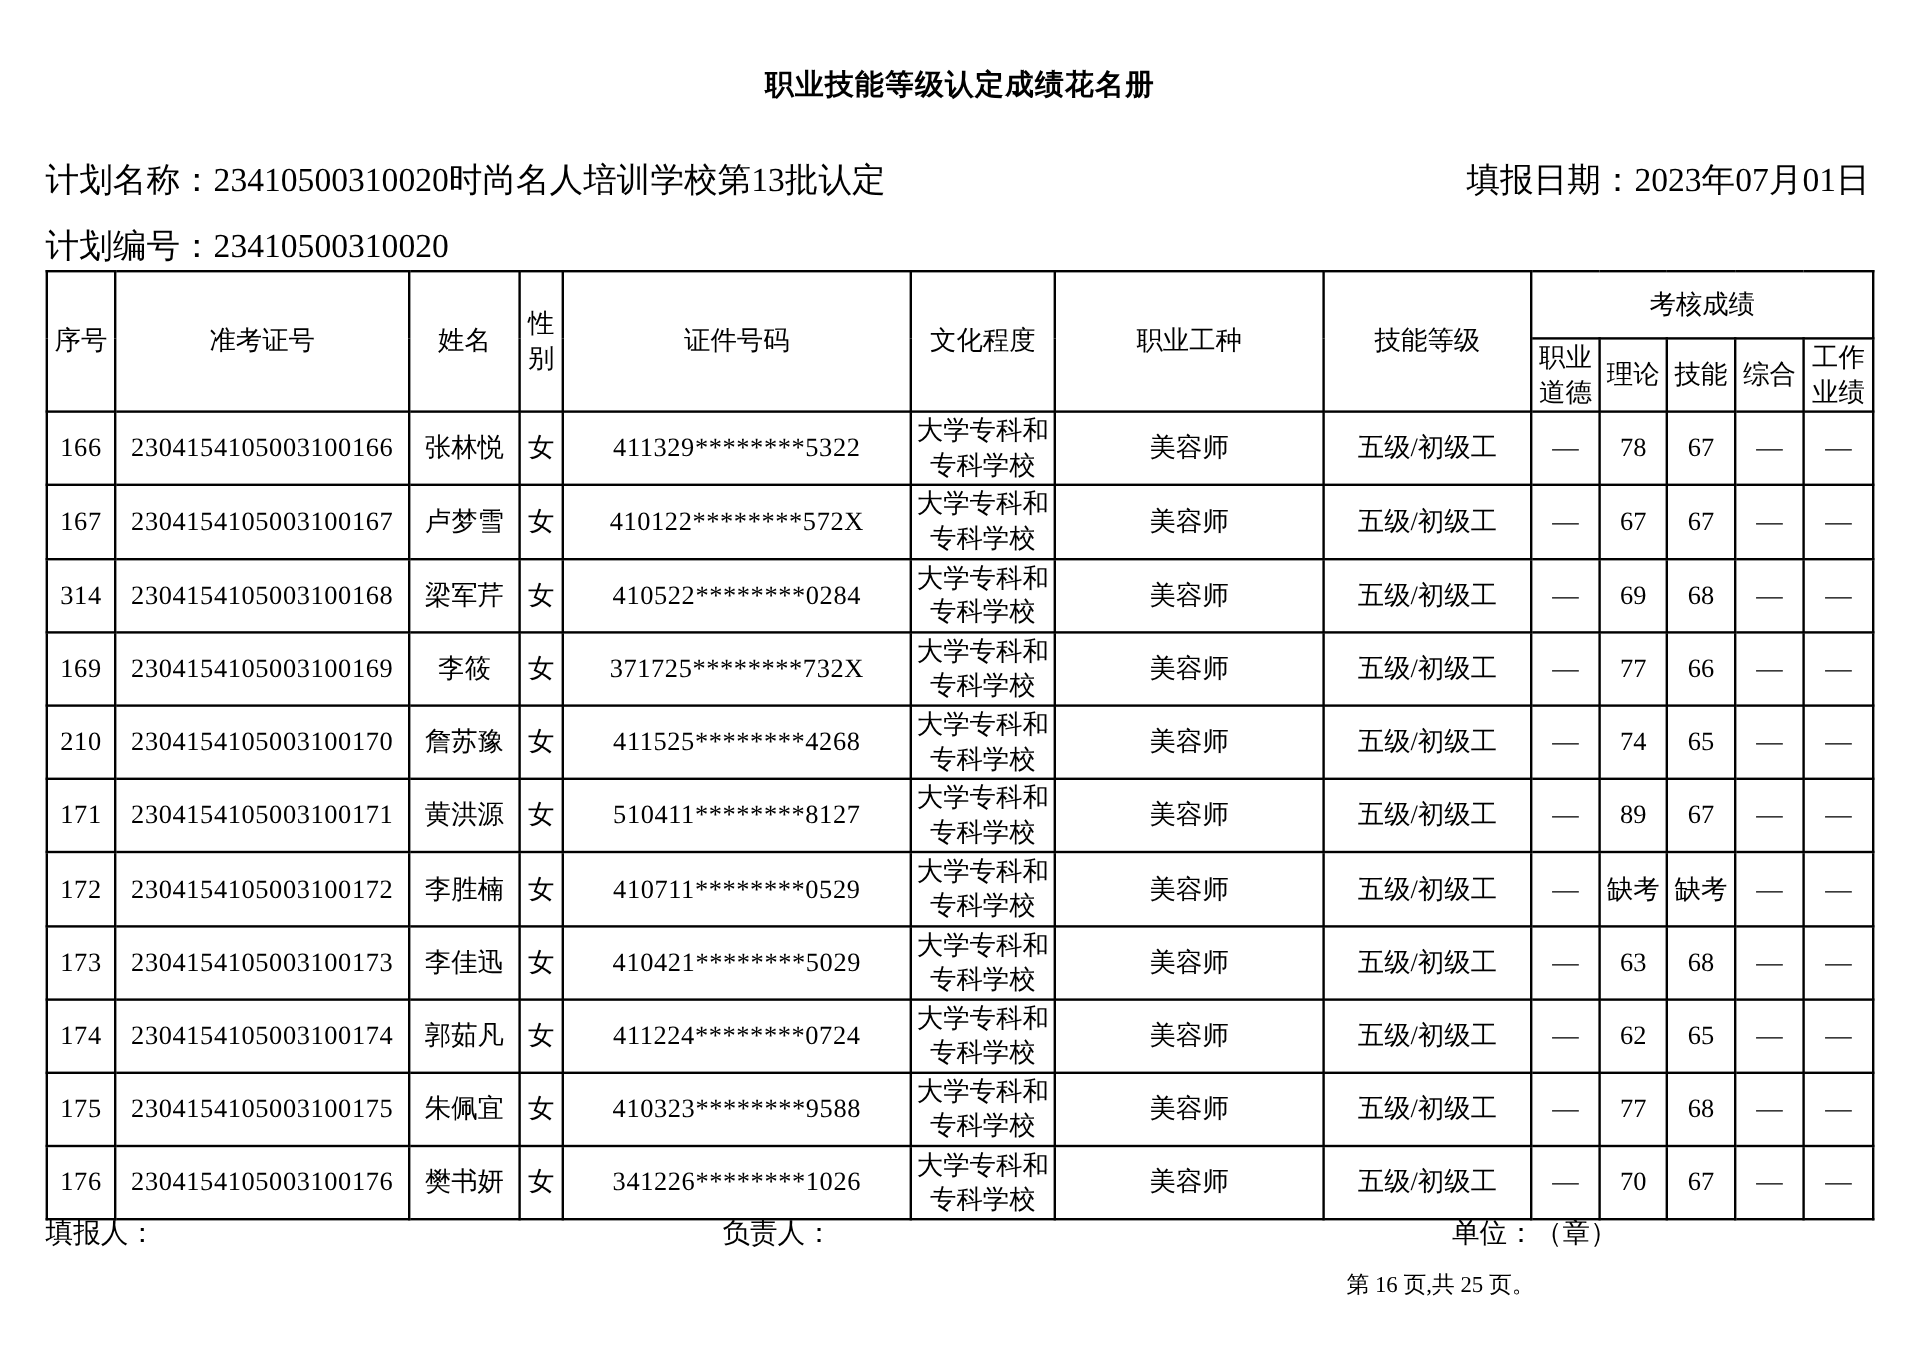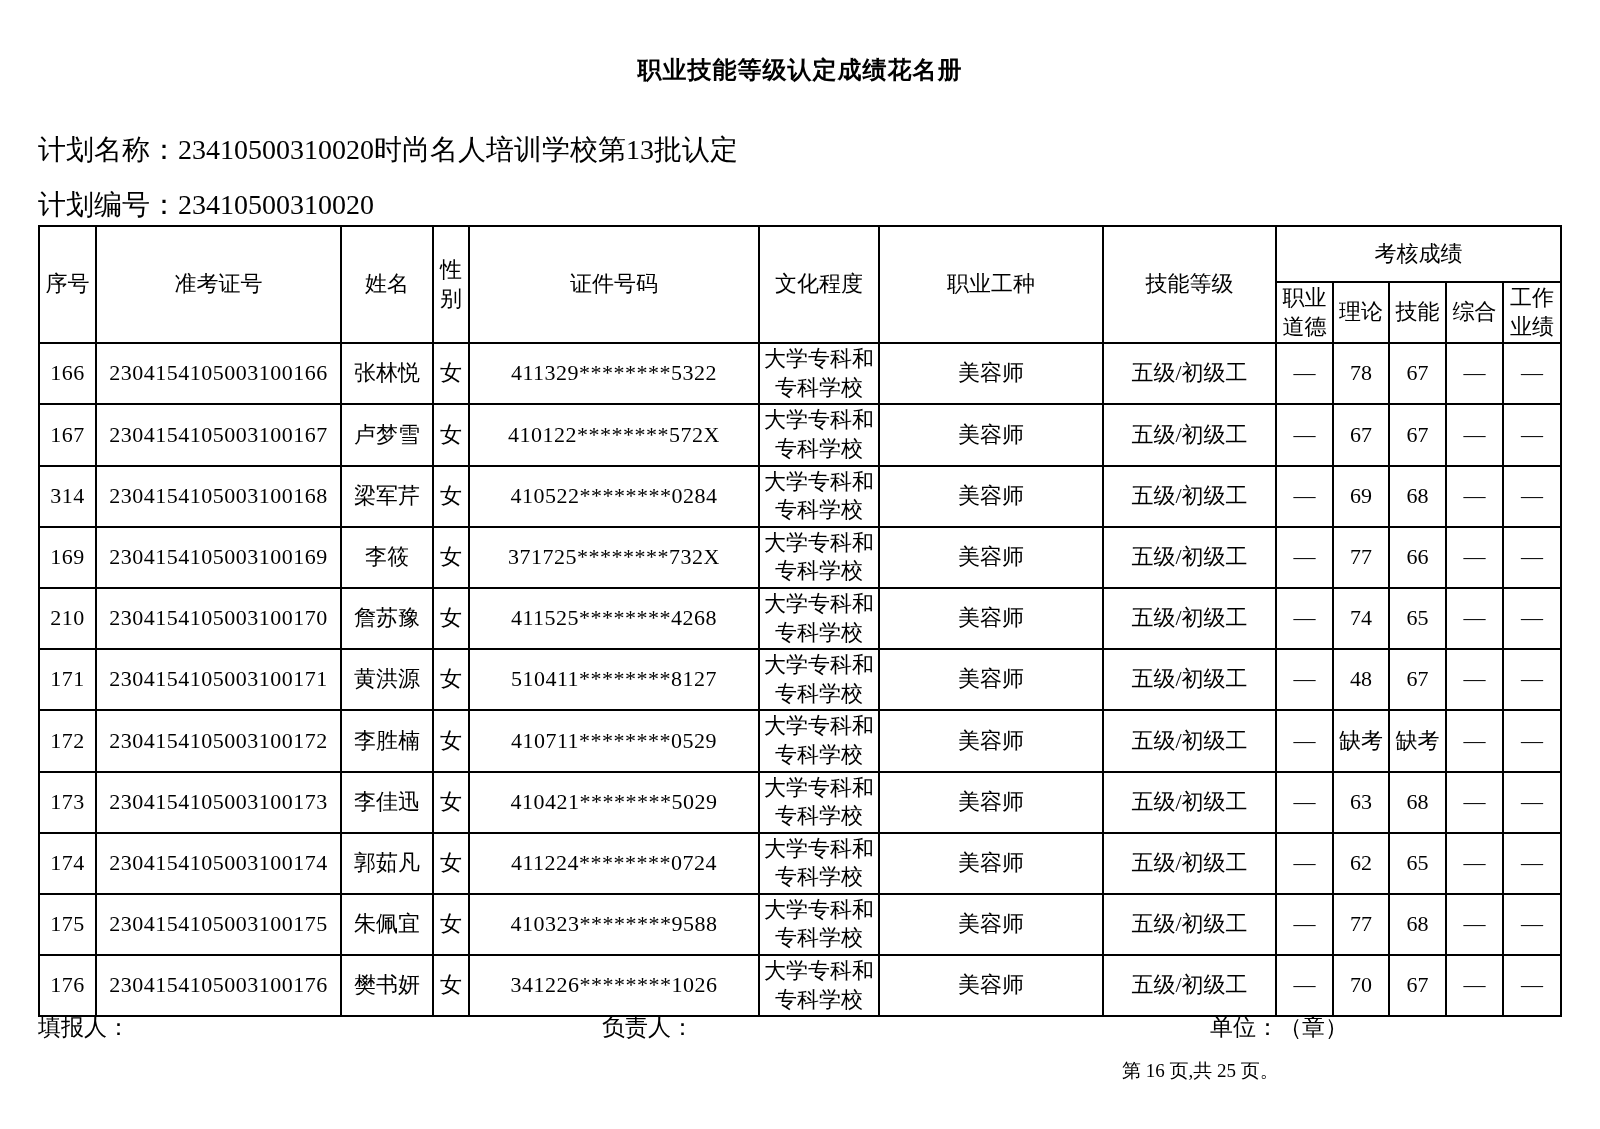--- a/index.html
+++ b/index.html
@@ -48,20 +48,21 @@
   .page-num { position:absolute; top:1058px; left:1122px; font-size:19px; white-space:nowrap; }
 </style>
 </head>
 <body>
 
 <div class="page">
 
   <div class="title">职业技能等级认定成绩花名册</div>
 
   <div class="meta m1l">计划名称：23410500310020时尚名人培训学校第13批认定</div>
+  <div class="meta m1r">填报日期：2023年07月01日</div>
   <div class="meta m2l">计划编号：23410500310020</div>
 
   <table class="roster">
     <colgroup>
       <col style="width:57px">
         <col style="width:245px">
         <col style="width:92px">
         <col style="width:36px">
       <col style="width:290px">
         <col style="width:120px">
@@ -172,21 +173,21 @@
         <tr>
           <td class="num">171</td>
           <td class="num">2304154105003100171</td>
           <td>黄洪源</td>
           <td>女</td>
           <td class="num">510411********8127</td>
           <td>大学专科和专科学校</td>
           <td>美容师</td>
           <td>五级/初级工</td>
           <td>—</td>
-          <td>48</td>
+          <td>89</td>
           <td>67</td>
           <td>—</td>
           <td>—</td>
         </tr>
         <tr>
           <td class="num">172</td>
           <td class="num">2304154105003100172</td>
           <td>李胜楠</td>
           <td>女</td>
           <td class="num">410711********0529</td>

